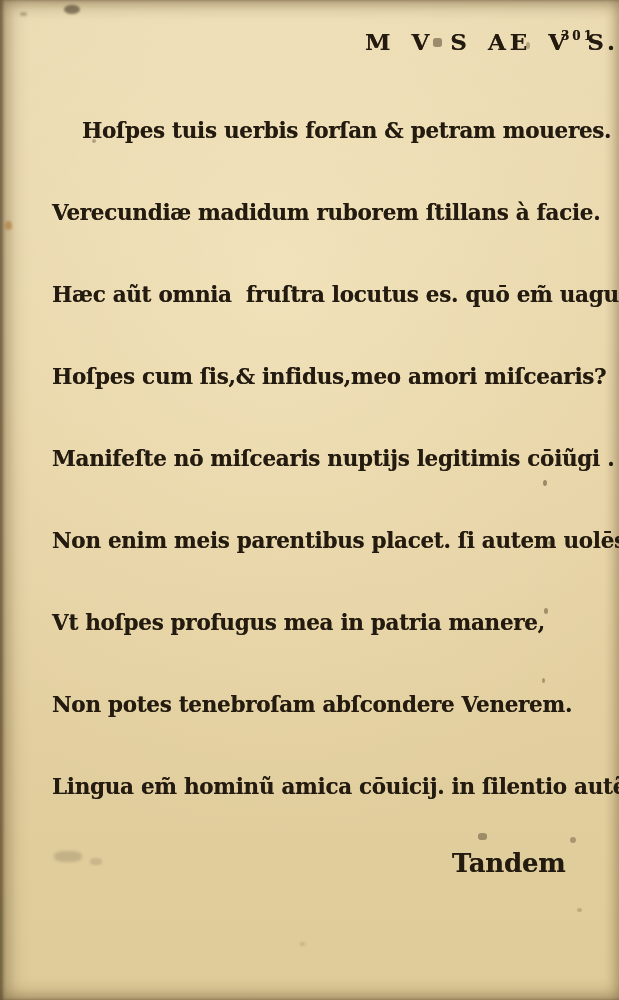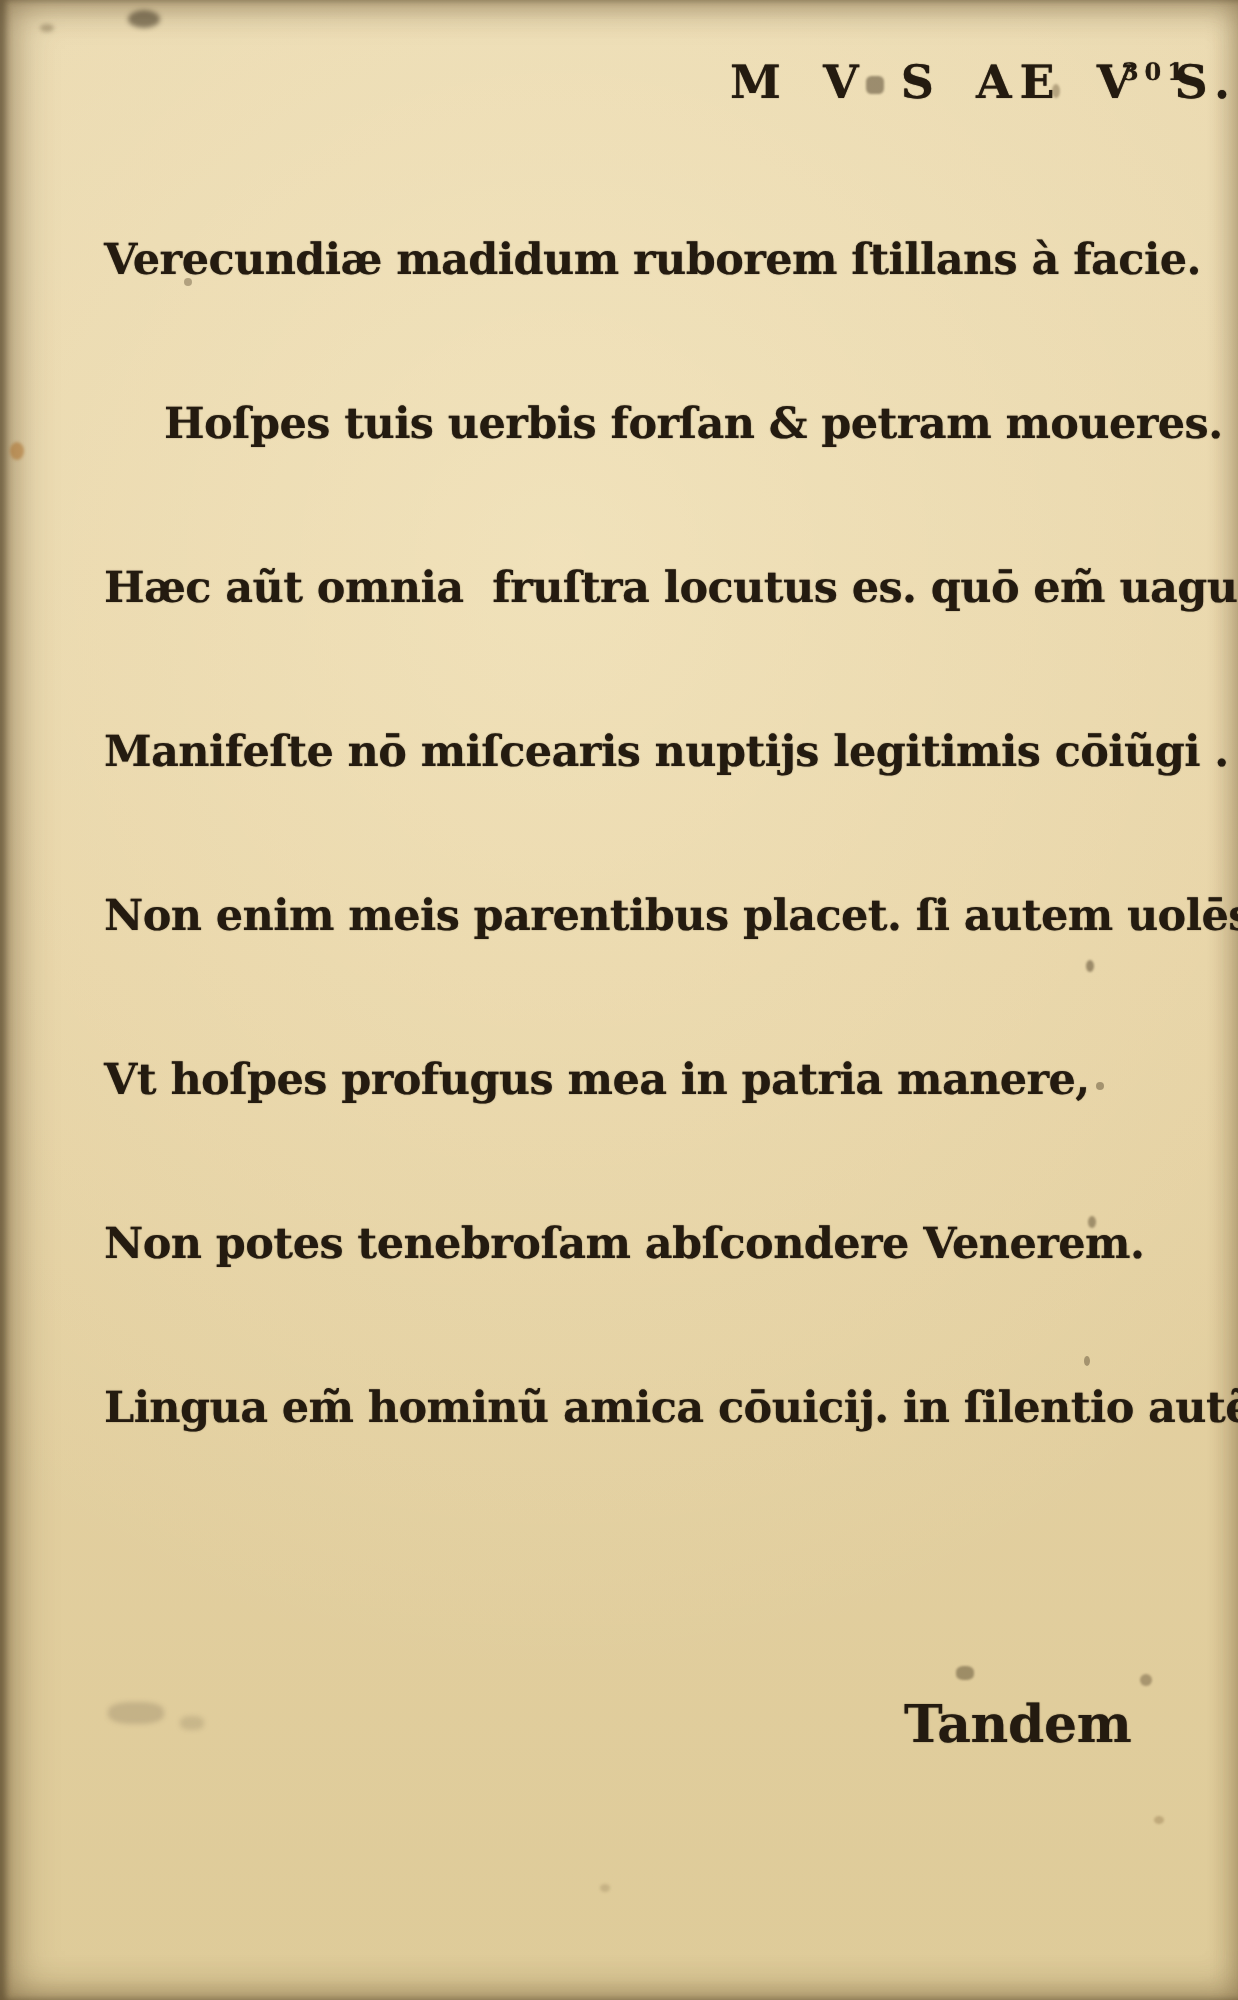--- a/index.html
+++ b/index.html
@@ -65,23 +65,24 @@
 <body>
 
 <div class="page">
 
   <div class="running-head">
     <span class="running-title">M V S AE V S.</span>
     <span class="page-number">301</span>
   </div>
 
   <div class="poem">
+    <div class="line indent">Hoſpes tuis uerbis forſan &amp; petram moueres.</div>
     <div class="line">Verecundiæ madidum ruborem ſtillans à facie.</div>
-    <div class="line indent">Hoſpes tuis uerbis forſan &amp; petram moueres.</div>
     <div class="line">Hæc aũt omnia  fruſtra locutus es. quō em̃ uagus</div>
+    <div class="line">Hoſpes cum ſis,&amp; infidus,meo amori miſcearis?</div>
     <div class="line">Manifeſte nō miſcearis nuptijs legitimis cōiũgi .</div>
     <div class="line">Non enim meis parentibus placet. ſi autem uolēs</div>
     <div class="line">Vt hoſpes profugus mea in patria manere,</div>
     <div class="line">Non potes tenebroſam abſcondere Venerem.</div>
     <div class="line">Lingua em̃ hominũ amica cōuicij. in ſilentio autẽ</div>
     
     
     
     
     

